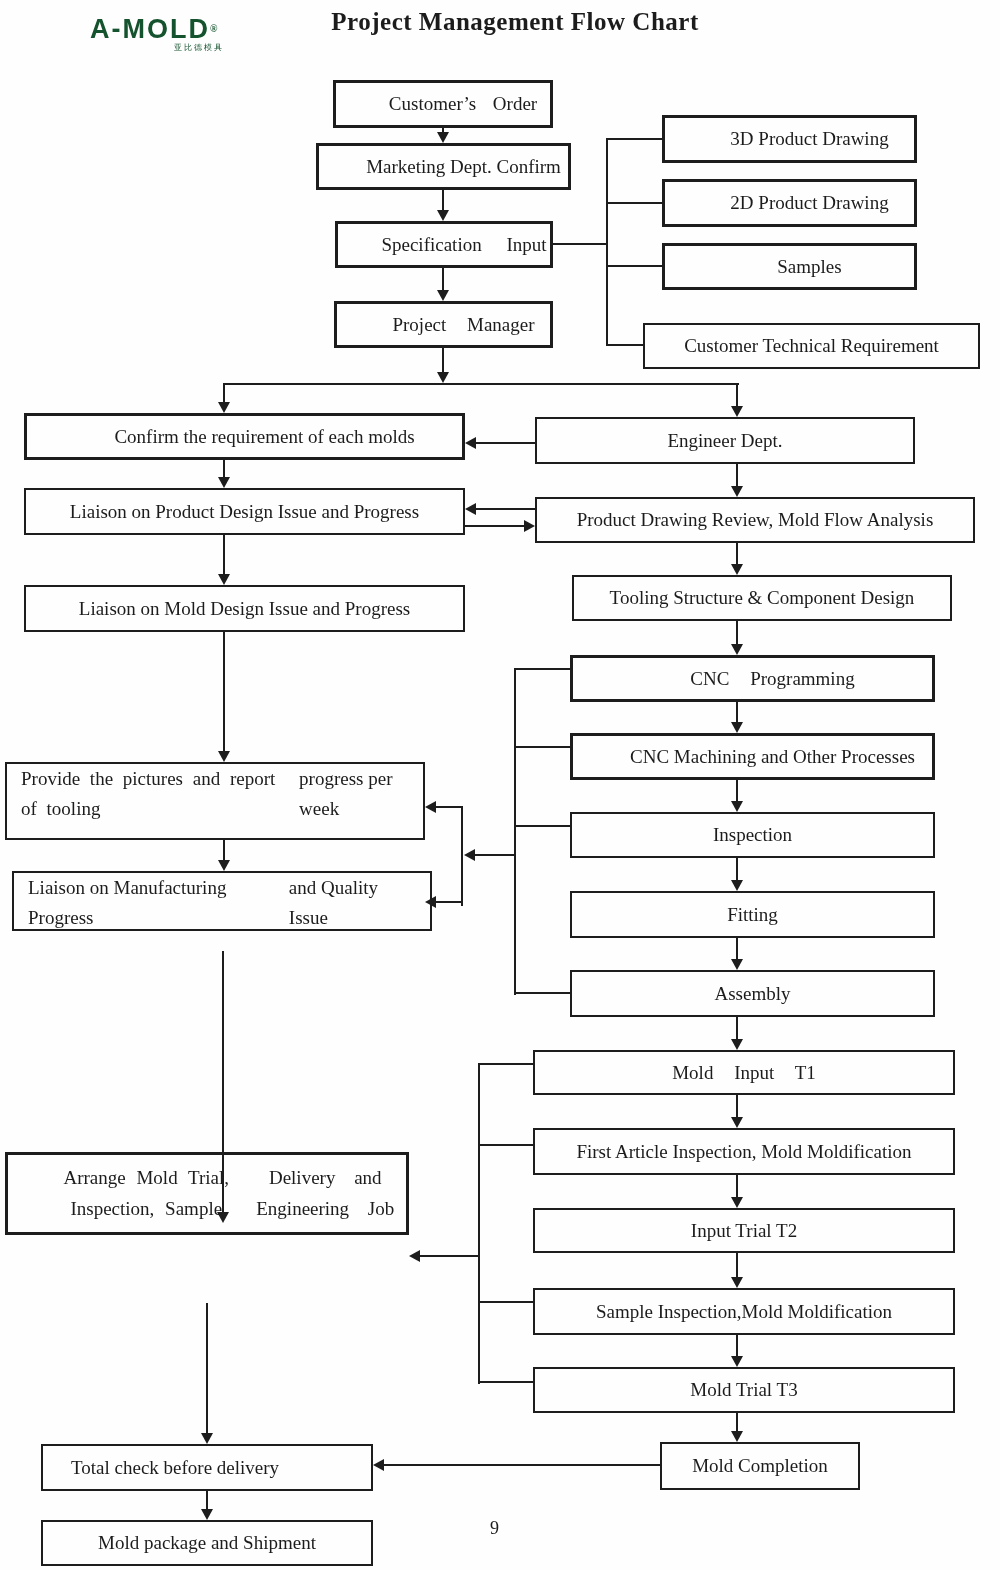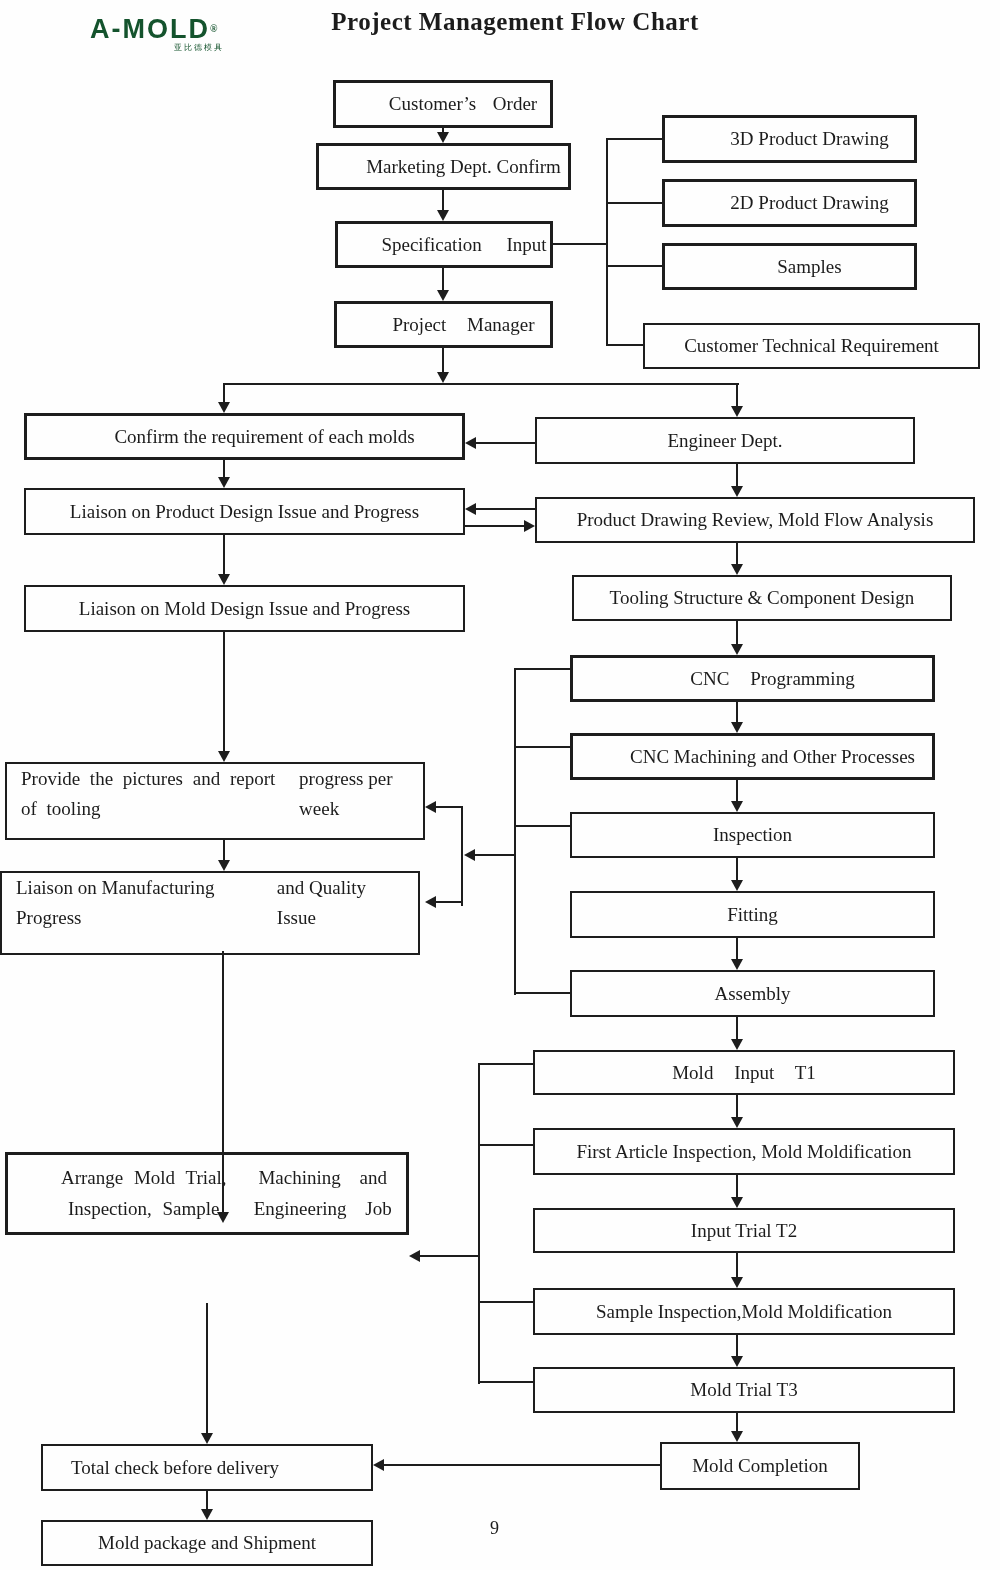--- a/index.html
+++ b/index.html
@@ -66,34 +66,34 @@
   <div class="bx b3 ws16" style="left:570px;top:655px;width:365px;height:47px">CNC Programming</div>
   <div class="bx b3" style="left:570px;top:733px;width:365px;height:47px">CNC Machining and Other Processes</div>
   <div class="bx" style="left:570px;top:812px;width:365px;height:46px">Inspection</div>
   <div class="bx" style="left:570px;top:891px;width:365px;height:47px">Fitting</div>
   <div class="bx" style="left:570px;top:970px;width:365px;height:47px">Assembly</div>
 
   <div class="bx col" style="left:5px;top:762px;width:420px;height:78px;padding:0 12px 0 14px">
     <span class="ws5">Provide the pictures and report of tooling</span>
     <span>progress per week</span>
   </div>
-  <div class="bx col" style="left:0;top:871px;width:420px;height:84px;padding:0 12px 0 14px">
+  <div class="bx col" style="left:12px;top:871px;width:420px;height:60px;padding:0 12px 0 14px">
     <span>Liaison on Manufacturing Progress</span>
     <span>and Quality Issue</span>
   </div>
 
   <div class="bx ws16" style="left:533px;top:1050px;width:422px;height:45px">Mold Input T1</div>
   <div class="bx" style="left:533px;top:1128px;width:422px;height:47px">First Article Inspection, Mold Moldification</div>
   <div class="bx" style="left:533px;top:1208px;width:422px;height:45px">Input Trial T2</div>
   <div class="bx" style="left:533px;top:1288px;width:422px;height:47px">Sample Inspection,Mold Moldification</div>
   <div class="bx" style="left:533px;top:1367px;width:422px;height:46px">Mold Trial T3</div>
 
   <div class="bx b3 col" style="left:5px;top:1152px;width:404px;height:83px;align-items:center;text-align:center">
     <span class="ws6">Arrange Mold Trial, Inspection, Sample</span>
-    <span class="ws14">Machining and Engineering Job</span>
+    <span class="ws14">Delivery and Engineering Job</span>
   </div>
 
   <div class="bx" style="left:660px;top:1442px;width:200px;height:48px">Mold Completion</div>
   <div class="bx" style="left:41px;top:1444px;width:332px;height:47px;justify-content:flex-start;padding-left:28px;text-align:left">Total check before delivery</div>
   <div class="bx" style="left:41px;top:1520px;width:332px;height:46px">Mold package and Shipment</div>
 
   <div class="vl" style="left:442px;top:128px;height:5px"></div>
     <div class="ad" style="left:437px;top:132px"></div>
   <div class="vl" style="left:442px;top:190px;height:21px"></div>
     <div class="ad" style="left:437px;top:210px"></div>

